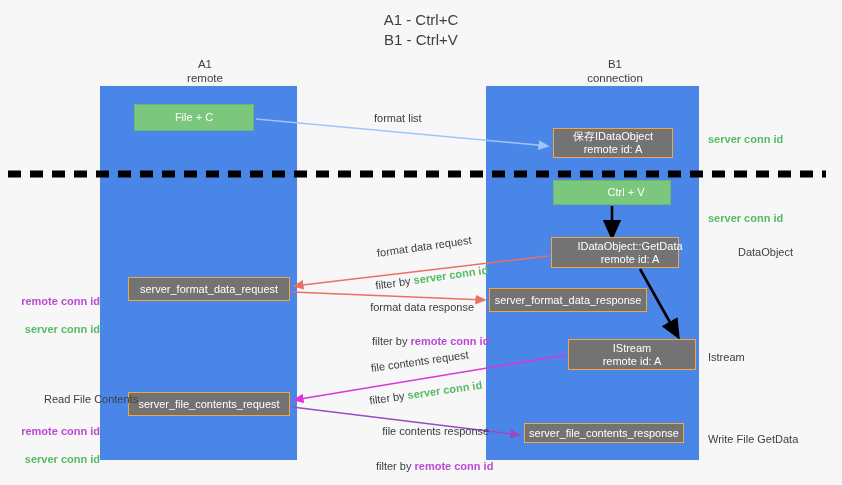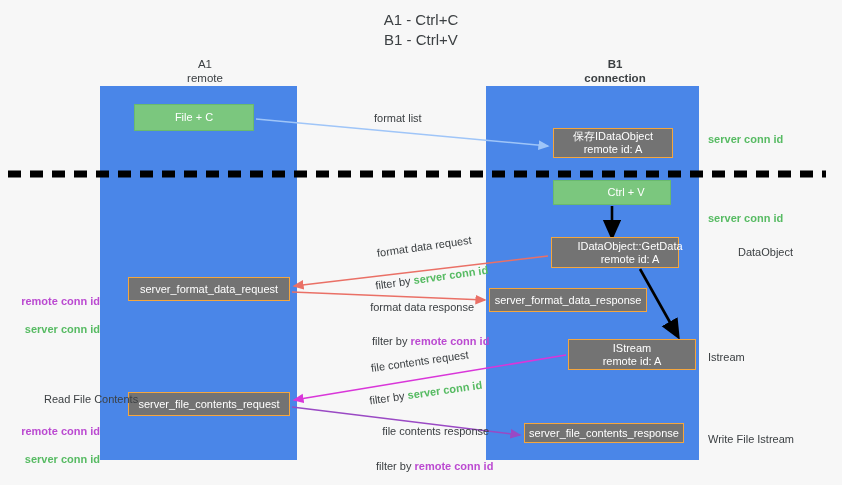--- a/index.html
+++ b/index.html
@@ -35,21 +35,21 @@
 
   
   .col-head {
     text-align: center;
     font-size: 11.5px;
     line-height: 14px;
     color: #3c4043;
     white-space: pre;
   }
   #head-a1 { left: 130px; top: 57px; width: 150px; }
-  #head-b1 { left: 540px; top: 57px; width: 150px; font-weight: bold; }
+  #head-b1 { left: 540px; top: 57px; width: 150px; }
 
   
   .box {
     box-sizing: border-box;
     display: flex;
     flex-direction: column;
     align-items: center;
     justify-content: center;
     color: #ffffff;
     font-size: 11px;
@@ -189,21 +189,21 @@
 
 <div class="abs note" id="lbl-fcresp">
   <span>file contents response</span>
   <span class="sub" style="margin-top:7px;display:block;padding-left:-8px"><span>filter by </span><span class="purple-txt">remote conn id</span></span>
 </div>
 
 <div class="abs note" id="lbl-srv-conn-1">server conn id</div>
 <div class="abs note" id="lbl-srv-conn-2">server conn id</div>
 <div class="abs note" id="lbl-dataobject">DataObject</div>
 <div class="abs note" id="lbl-istream">Istream</div>
-<div class="abs note" id="lbl-writefile">Write File Istream</div>
+<div class="abs note" id="lbl-writefile">Write File GetData</div>
 
 <div class="abs note" id="lbl-left-conn-1">
   <span class="purple-txt">remote conn id</span><br>
   <span class="green-txt">server conn id</span>
 </div>
 
 <div class="abs note" id="lbl-readfile">Read File Contents</div>
 
 <div class="abs note" id="lbl-left-conn-2">
   <span class="purple-txt">remote conn id</span><br>

